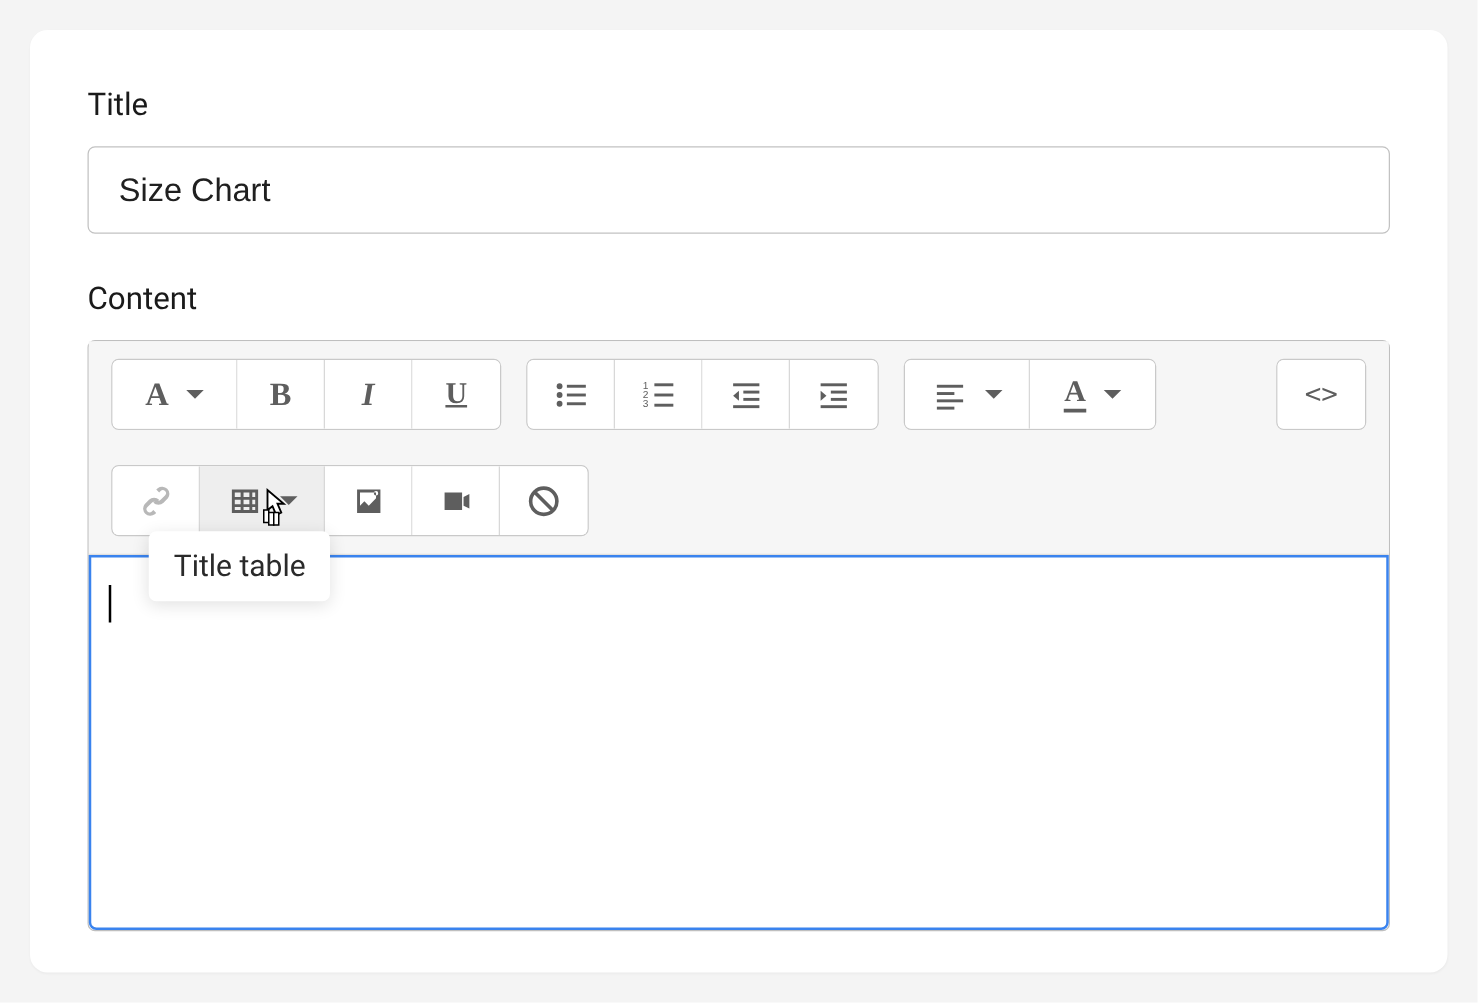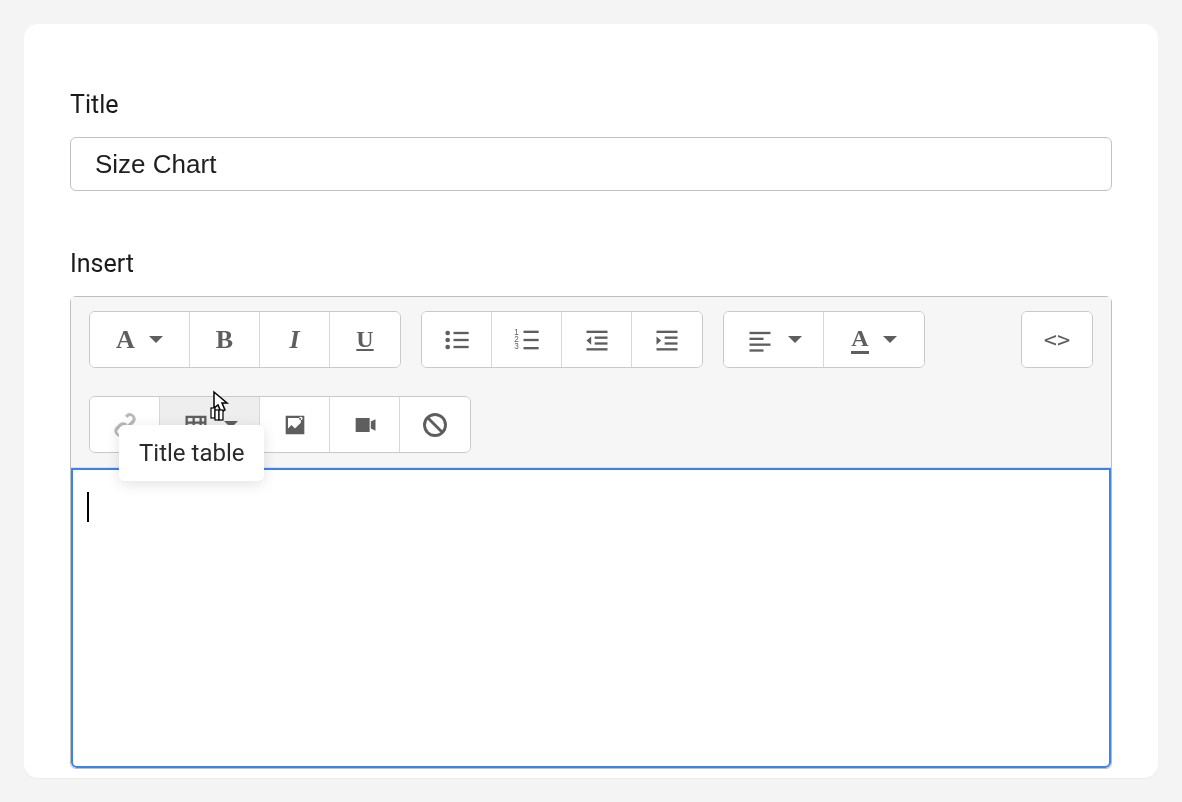--- a/index.html
+++ b/index.html
@@ -15,25 +15,24 @@
       border-radius: 14px;
       padding: 46px;
       height: 100%;
       box-shadow: 0 1px 2px rgba(0,0,0,0.04);
     }
     .field-label {
       font-size: 25px;
       color: #1a1a1a;
       margin-bottom: 18px;
       font-weight: 400;
-      margin-top: 20px;
     }
     .text-input {
       width: 100%;
-      height: 54px;
+      height: 70px;
       border: 1px solid #c2c2c2;
       border-radius: 6px;
       padding: 0 24px;
       font-size: 26px;
       color: #202020;
       background: #fff;
     }
     .spacer { height: 38px; }
     .editor-wrap {
       border: 1px solid #bfbfbf;
@@ -163,21 +162,21 @@
 </head>
 <body>
 
 <div class="card">
 
   <div class="field-label">Title</div>
   <input class="text-input" type="text" value="Size Chart" style="">
 
   <div class="spacer"></div>
 
-  <div class="field-label">Insert</div>
+  <div class="field-label">Content</div>
 
   <div class="editor-wrap">
     <div class="toolbar">
 
       <div class="group">
         <button class="btn wide">
           <span class="letter-A">A</span>
           <span class="caret"></span>
         </button>
         <button class="btn">

